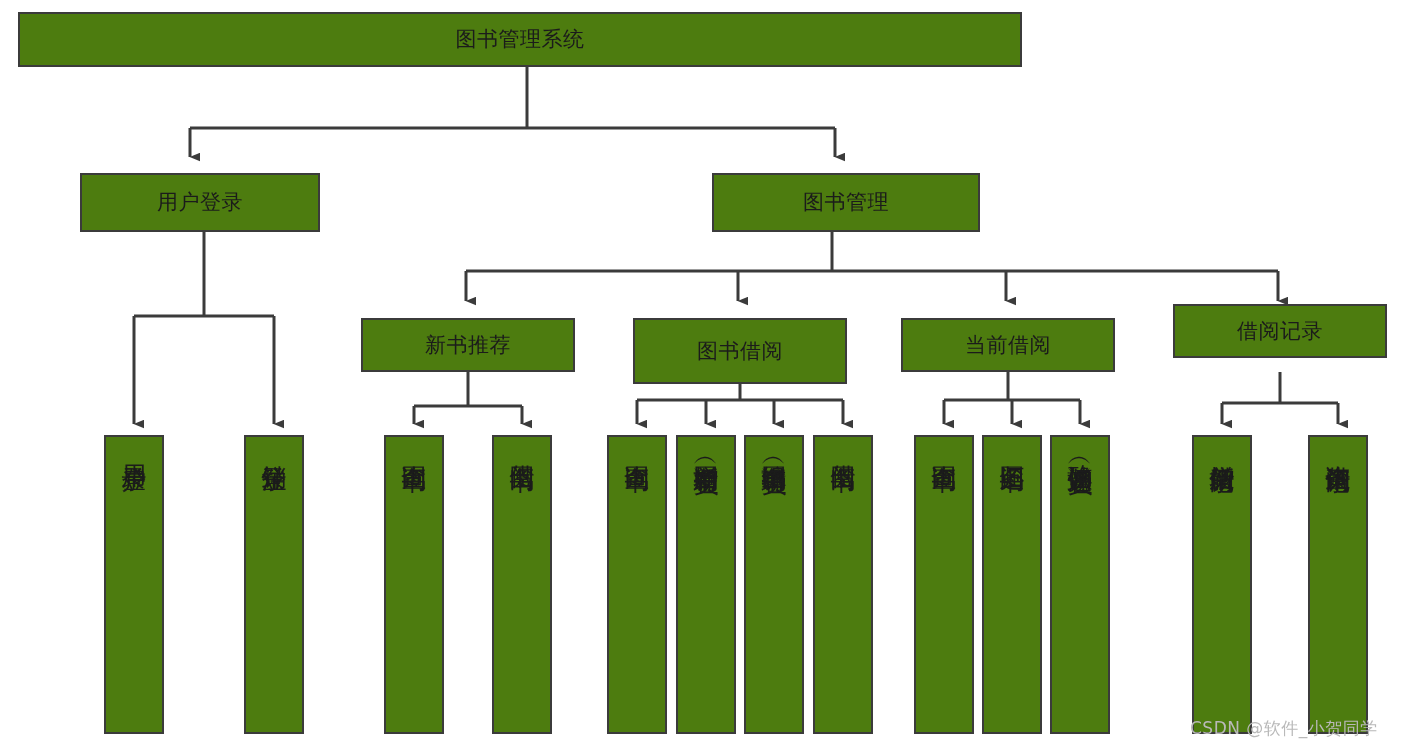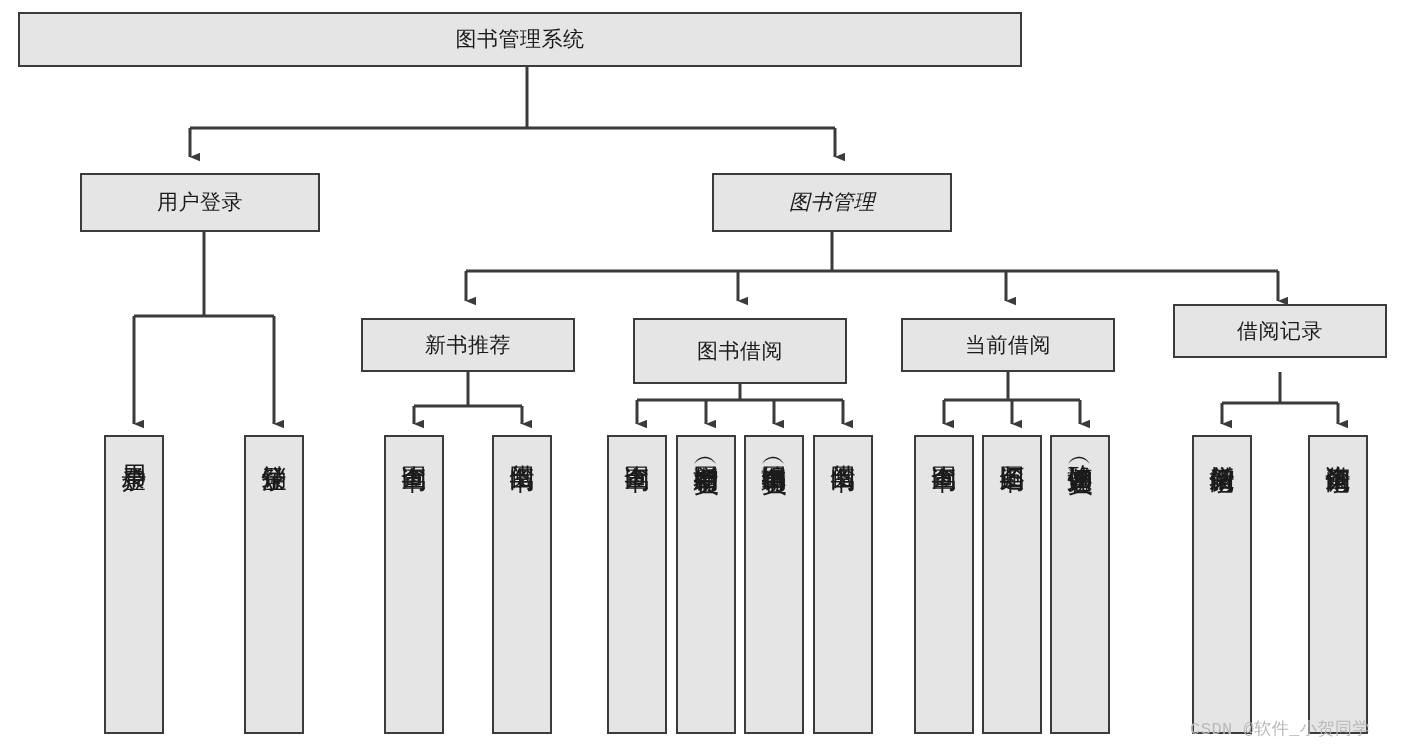--- a/index.html
+++ b/index.html
@@ -22,21 +22,21 @@
     position: absolute;
     left: 0;
     top: 0;
     width: 1405px;
     height: 747px;
   }
   .node-box {
     position: absolute;
     box-sizing: border-box;
     border: 2px solid #3b3b3b;
-    background: #e5e5e5;
+    background: #4d7c0f;
     display: flex;
     align-items: center;
     justify-content: center;
     color: #1b1b1b;
   }
   .node-label {
     display: block;
     text-align: center;
     line-height: 1.18;
     letter-spacing: 0.5px;
@@ -126,21 +126,21 @@
   </svg>
 
   <div class="node-box node-horizontal" style="left:18px; top:12px; width:1004px; height:55px;">
     <span class="node-label">图书管理系统</span>
   </div>
 
   <div class="node-box node-horizontal" style="left:80px; top:173px; width:240px; height:59px;">
     <span class="node-label">用户登录</span>
   </div>
 
-  <div class="node-box node-horizontal" style="left:712px; top:173px; width:240px; height:59px;font-style:italic;">
+  <div class="node-box node-horizontal" style="left:712px; top:173px; width:268px; height:59px;">
     <span class="node-label">图书管理</span>
   </div>
 
   <div class="node-box node-horizontal" style="left:361px; top:318px; width:214px; height:54px;">
     <span class="node-label">新书推荐</span>
   </div>
 
   <div class="node-box node-horizontal" style="left:633px; top:318px; width:214px; height:66px;">
     <span class="node-label">图书借阅</span>
   </div>
@@ -198,15 +198,15 @@
   </div>
 
   <div class="node-box node-vertical" style="left:1192px; top:435px; width:60px; height:299px;">
     <span class="node-label">新增借阅记录</span>
   </div>
 
   <div class="node-box node-vertical" style="left:1308px; top:435px; width:60px; height:299px;">
     <span class="node-label">查询借阅记录</span>
   </div>
 
-  <div class="watermark" style="left:1190px; top:717px;font-family:Liberation Mono, monospace;">CSDN @软件_小贺同学</div>
+  <div class="watermark" style="left:1190px; top:717px;">CSDN @软件_小贺同学</div>
 
 </div>
 
 </body></html>

